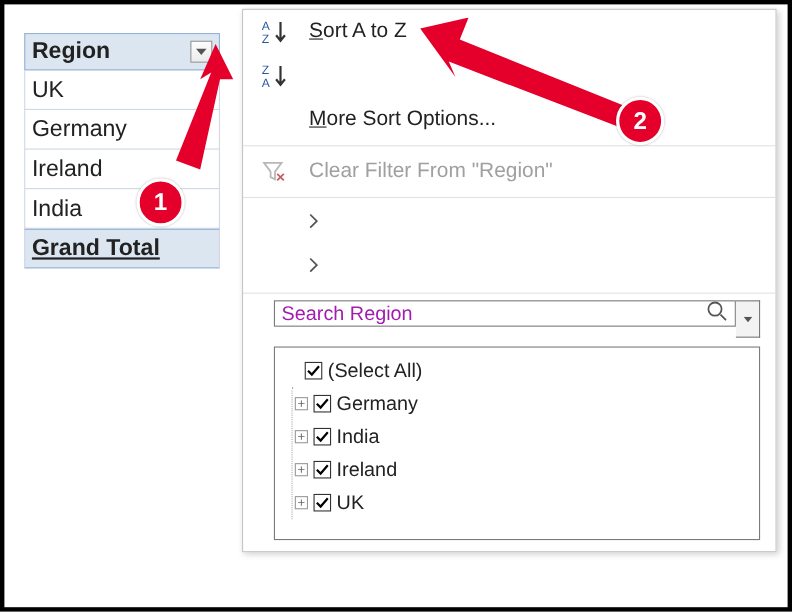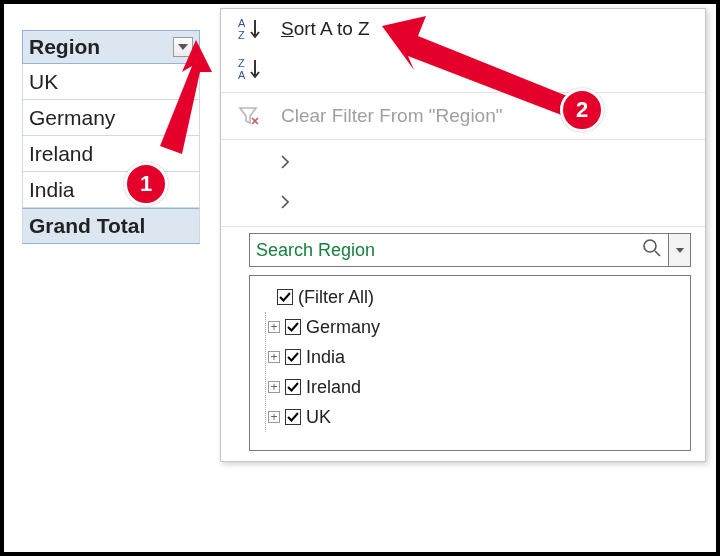--- a/index.html
+++ b/index.html
@@ -55,20 +55,21 @@
     border-left: 1px solid #d0d7e5;
     border-right: 1px solid #d0d7e5;
     border-bottom: 1px solid #d0d7e5;
     font-size: 21px;
   }
   .pivot-row.total {
     background: #dce6f1;
     font-weight: 700;
     border-top: 1px solid #95b3d7;
     border-bottom: 1px solid #95b3d7;
+    text-decoration: underline;
   }
 
   
   .menu {
     position: absolute;
     left: 216px;
     top: 4px;
     width: 486px;
     background: #fff;
     border: 1px solid #c6c6c6;
@@ -104,26 +105,26 @@
   .sort-ico { width: 26px; height: 26px; }
   .filter-ico { width: 24px; height: 24px; }
 
   
   .search-wrap {
     margin: 6px 14px 8px 28px;
     display: flex;
   }
   .search-box {
     flex: 1;
-    height: 34px;
+    height: 24px;
     border: 1px solid #7a7a7a;
     display: flex;
     align-items: center;
     padding: 0 6px;
-    color: #15803d;
+    color: #a21caf;
     font-size: 18px;
     justify-content: space-between;
   }
   .search-drop {
     width: 22px; height: 34px;
     border: 1px solid #7a7a7a;
     border-left: none;
     display: flex; align-items: center; justify-content: center;
     background: #f3f3f3;
   }
@@ -231,20 +232,24 @@
     <div class="menu-item">
       <span class="ico">
         <svg class="sort-ico" viewBox="0 0 26 26">
           <text x="1" y="11" font-size="11" fill="#2b579a" font-family="Arial">Z</text>
           <text x="1" y="23" font-size="11" fill="#2b579a" font-family="Arial">A</text>
           <path d="M18 4 V20 M14 16 L18 21 L22 16" stroke="#333" stroke-width="2" fill="none"></path>
         </svg>
       </span>
     </div>
 
+    <div class="menu-item">
+      <span class="ico"></span>
+      <span class="txt"><span class="u">M</span>ore Sort Options...</span>
+    </div>
 
     <div class="menu-sep"></div>
 
     <div class="menu-item disabled">
       <span class="ico">
         <svg class="filter-ico" viewBox="0 0 24 24">
           <path d="M3 4 H19 L13 12 V19 L9 17 V12 Z" fill="none" stroke="#b8b8b8" stroke-width="1.6"></path>
           <path d="M15 14 L21 20 M21 14 L15 20" stroke="#c46060" stroke-width="1.6"></path>
         </svg>
       </span>
@@ -291,21 +296,21 @@
     </div>
 
     <div class="tree">
       <div class="tree-row">
         <span class="expando"></span>
         <span class="cbox">
             <svg viewBox="0 0 12 12">
               <path d="M1 6 L4.5 9.5 L11 2" stroke="#000" stroke-width="2" fill="none"></path>
             </svg>
           </span>
-        <span>(Filter All)</span>
+        <span>(Select All)</span>
       </div>
       <div class="dotline">
         <div class="tree-row indent">
           <span class="expando box">+</span>
           <span class="cbox">
               <svg viewBox="0 0 12 12">
                 <path d="M1 6 L4.5 9.5 L11 2" stroke="#000" stroke-width="2" fill="none"></path>
               </svg>
             </span>
           <span>Germany</span>

